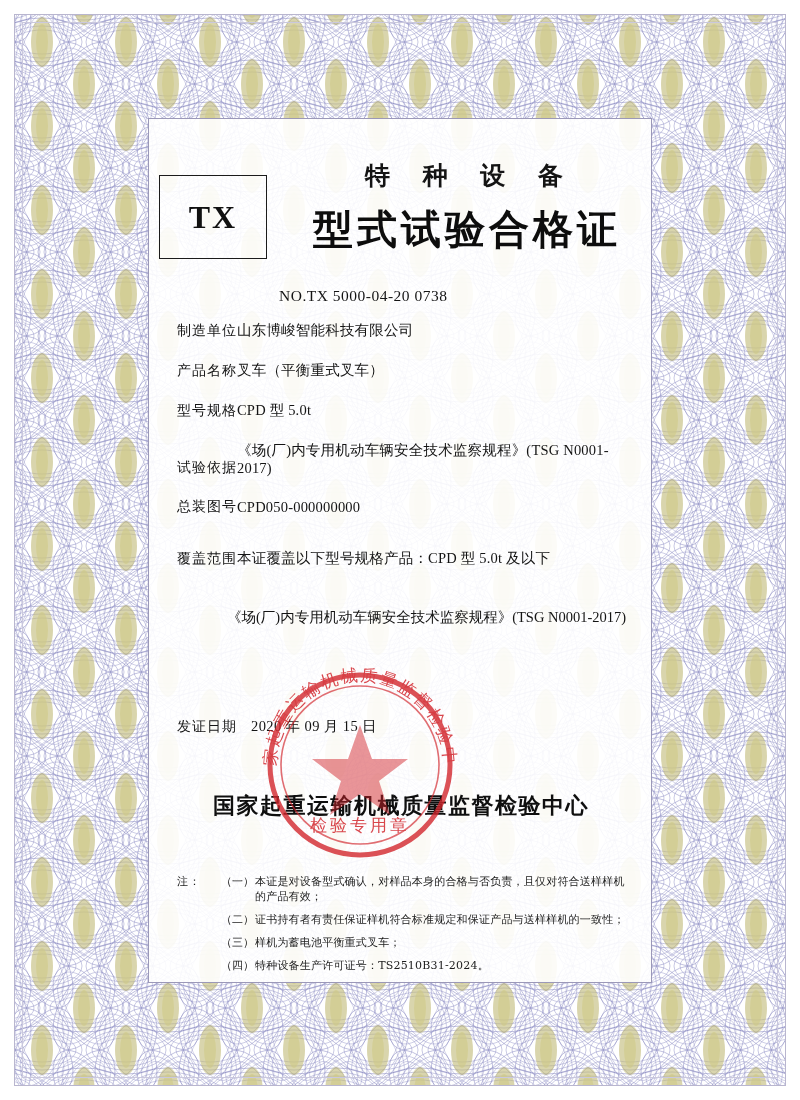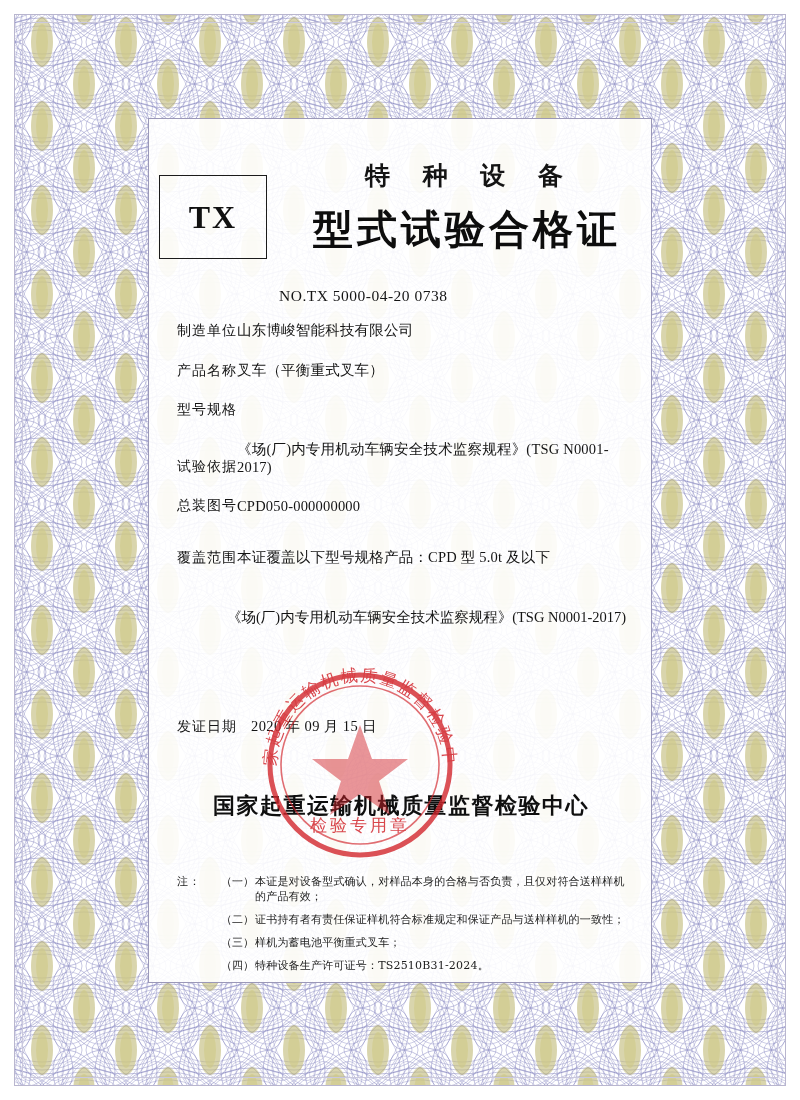--- a/index.html
+++ b/index.html
@@ -308,20 +308,21 @@
       <div class="field-row">
         <span class="field-label">制造单位</span>
         <span class="field-value">山东博峻智能科技有限公司</span>
       </div>
       <div class="field-row">
         <span class="field-label">产品名称</span>
         <span class="field-value">叉车（平衡重式叉车）</span>
       </div>
       <div class="field-row">
         <span class="field-label">型号规格</span>
+        <span class="field-value">CPD 型 5.0t</span>
       </div>
       <div class="field-row">
         <span class="field-label">试验依据</span>
         <span class="field-value">《场(厂)内专用机动车辆安全技术监察规程》(TSG N0001-2017)</span>
       </div>
       <div class="field-row">
         <span class="field-label">总装图号</span>
         <span class="field-value">CPD050-000000000</span>
       </div>
       <div class="field-row coverage">

